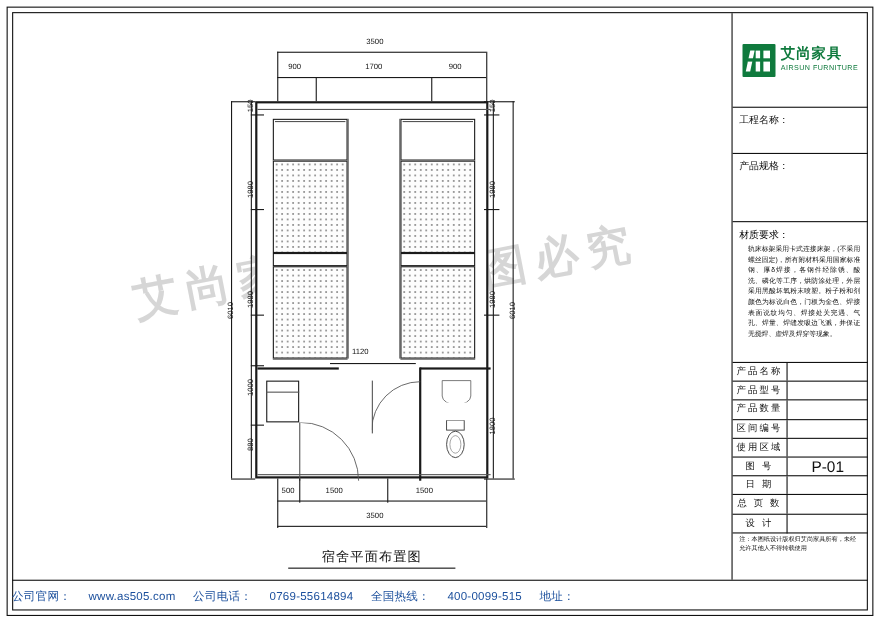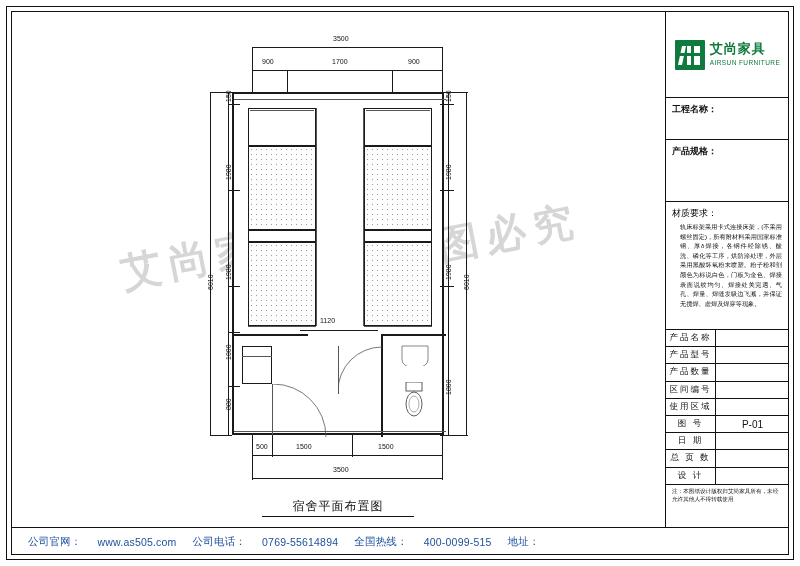--- a/index.html
+++ b/index.html
@@ -44,21 +44,21 @@
     display: flex;
     align-items: center;
     color: #1b4f9c;
     font-size: 10.5px;
     letter-spacing: 0.2px;
   }
   .bottom-bar .seg {
     padding: 0 8px;
     white-space: nowrap;
   }
-  .bottom-bar .seg.first { padding-left: 17px; }
+  .bottom-bar .seg.first { padding-left: 0; }
   
   .title-block {
     position: absolute;
     left: 665px;
     top: 12px;
     width: 123px;
     height: 515px;
     border-left: 1px solid #111;
     box-sizing: border-box;
   }
@@ -107,21 +107,20 @@
   .logo-en {
     font-size: 6.5px;
     color: #0f7a3d;
     letter-spacing: 0.4px;
     margin-top: 2px;
   }
   .tb-label {
     font-size: 9px;
     color: #111;
     padding: 5px 6px;
-    font-weight: bold;
   }
   .proj-name { top: 86px; height: 42px; }
   .prod-spec { top: 128px; height: 62px; }
   .material { top: 190px; height: 128px; }
   .material .mat-title { font-size: 9px; padding: 5px 6px 2px 6px; }
   .material .mat-body {
     font-size: 6.2px;
     line-height: 1.55;
     color: #111;
     padding: 0 7px 0 14px;
@@ -150,21 +149,21 @@
     box-sizing: border-box;
     font-size: 8.5px;
     display: flex;
     align-items: center;
     justify-content: center;
     letter-spacing: 2px;
     color: #111;
   }
   .spec-v {
     flex: 1;
-    font-size: 10px;
+    font-size: 14px;
     display: flex;
     align-items: center;
     justify-content: center;
     color: #111;
   }
   .spec-row.tall { height: 26px; }
   .seal-box {
     position: absolute;
     left: 0;
     top: 473px;

